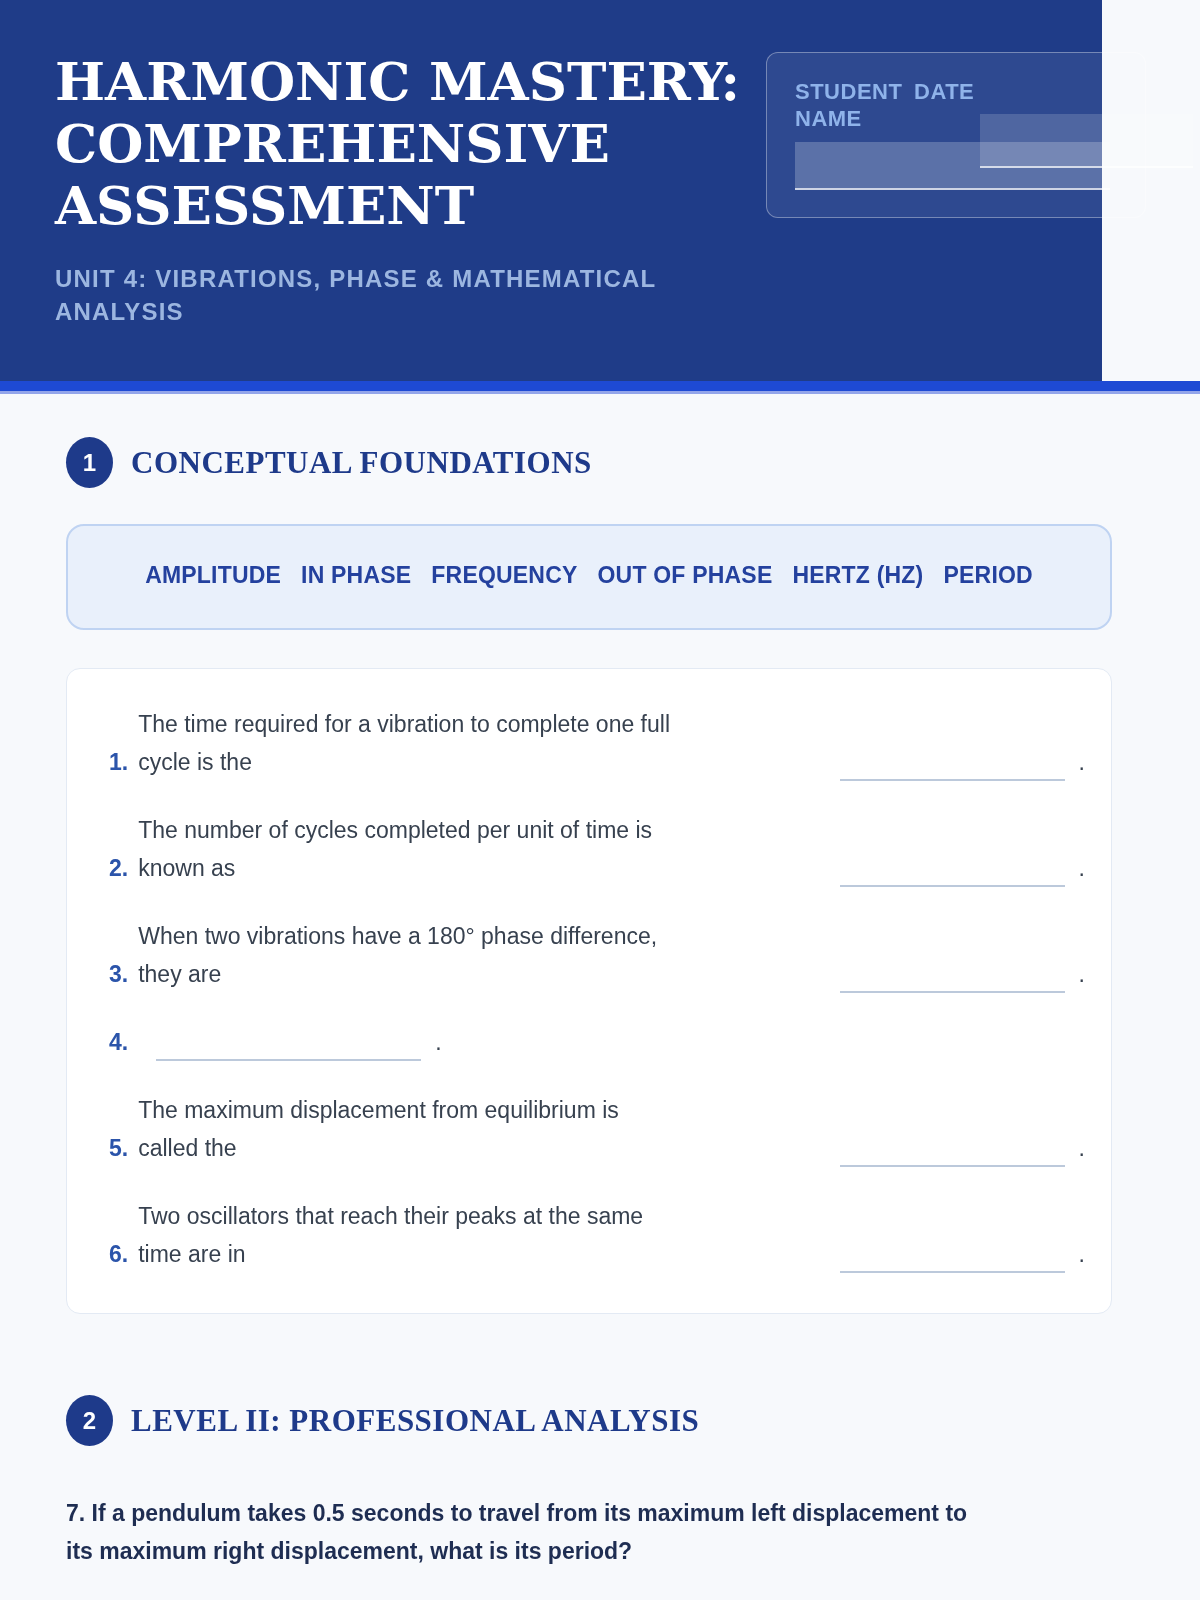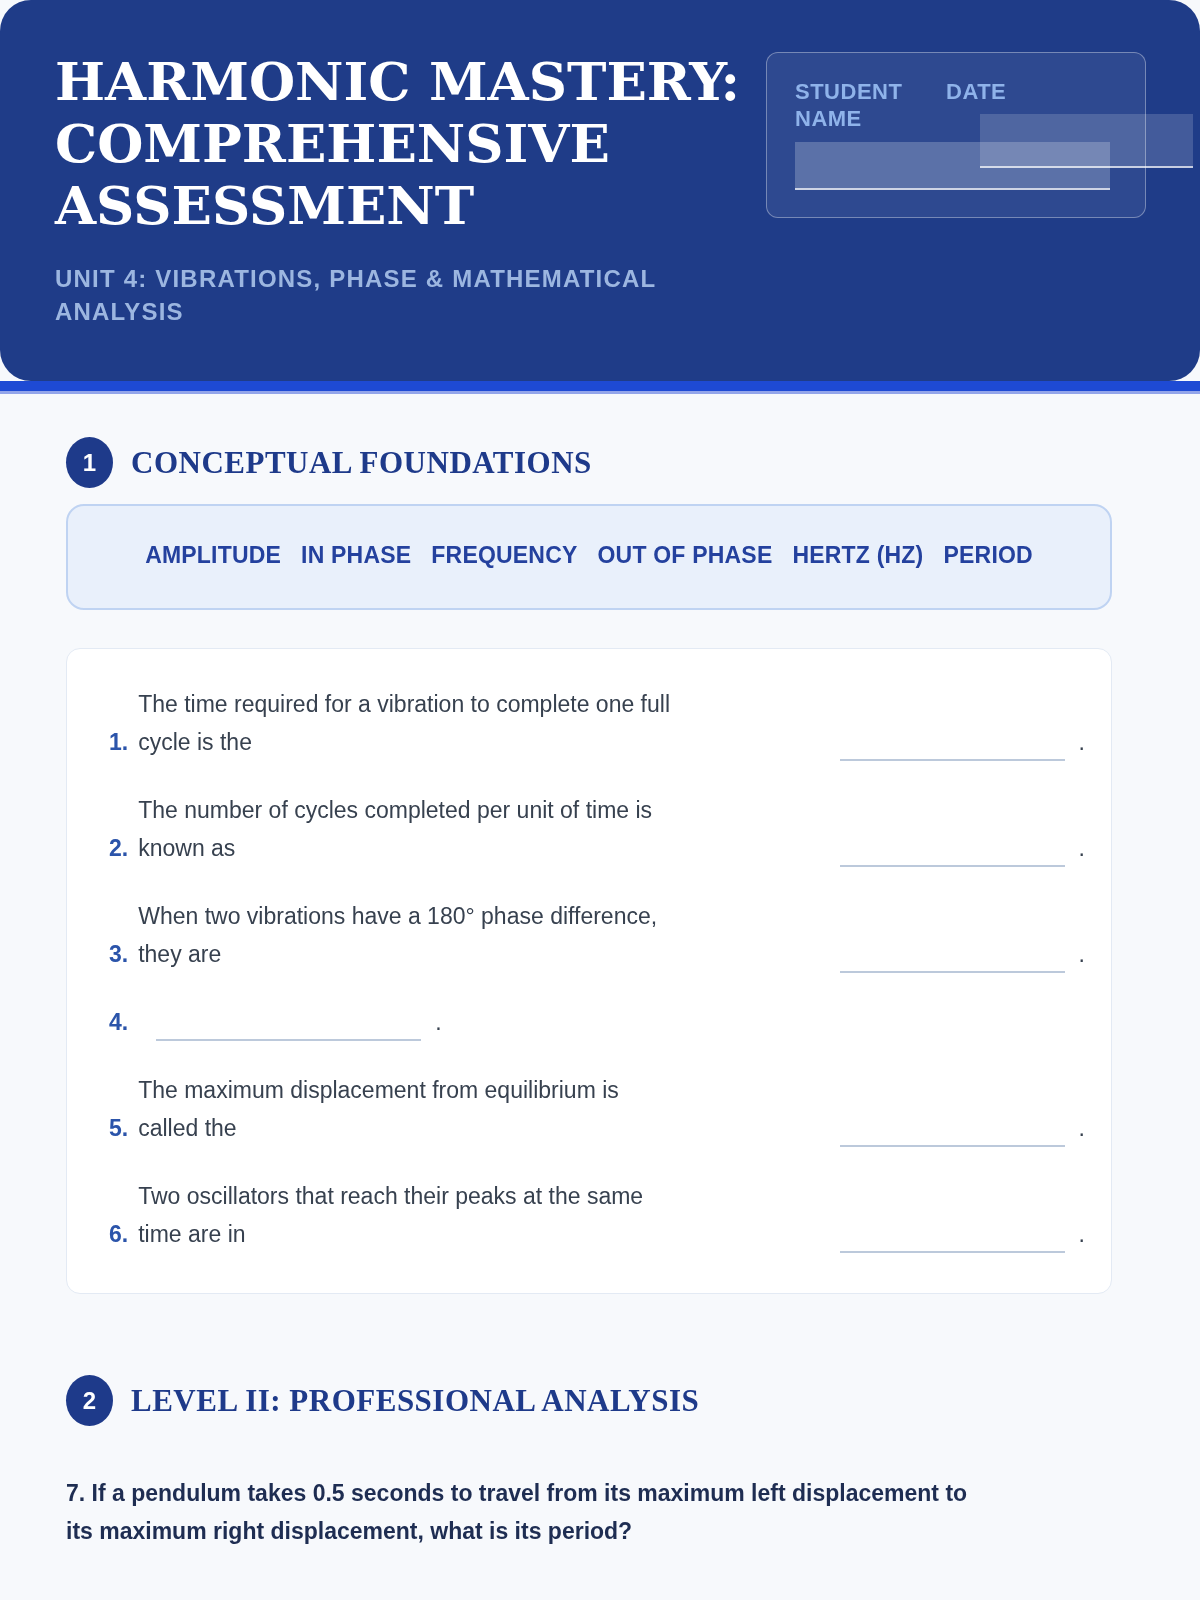--- a/index.html
+++ b/index.html
@@ -22,23 +22,22 @@
   }
   *{margin:0;padding:0;box-sizing:border-box;}
   html,body{width:1200px;height:1600px;overflow:hidden;}
   body{
     background:var(--page-bg);
     font-family:"Liberation Sans", sans-serif;
   }
   
   .header{
     position:relative;
-    width:1200px;height:381px;
+    width:1102px;height:381px;
     background:var(--header-bg);
-    border-radius:31px;
   }
   .strip{width:1200px;height:10px;background:var(--accent-strip);}
   .strip-light{width:1200px;height:3px;background:var(--accent-strip-light);}
   .main-title{
     position:absolute;left:55px;top:50px;
     font-family:"DejaVu Serif", serif;
     font-weight:700;
     font-size:53px;line-height:62px;
     color:var(--title);
     white-space:pre-line;
@@ -56,21 +55,21 @@
     border:1.5px solid rgba(255,255,255,0.35);
     background:rgba(255,255,255,0.07);
     border-radius:12px;
   }
   .hdr-label{
     position:absolute;
     font-weight:700;font-size:22px;line-height:27px;
     letter-spacing:0.5px;color:var(--label);
   }
   .label-student{left:795px;top:78px;width:150px;}
-  .label-date{left:946px;top:78px;}
+  .label-date{left:914px;top:78px;}
   .hdr-field{
     position:absolute;
     background:rgba(255,255,255,0.18);
     border-bottom:2px solid rgba(255,255,255,0.7);
   }
   .field-name{left:795px;top:142px;width:315px;height:48px;background:rgba(255,255,255,0.22);}
   .field-date{left:980px;top:114px;width:213px;height:54px;background:rgba(255,255,255,0.16);}
   
   .main{width:1046px;margin-left:66px;}
   .section-row{
@@ -84,21 +83,21 @@
     color:#ffffff;font-weight:700;font-size:24px;
     display:flex;align-items:center;justify-content:center;
     flex:0 0 auto;
   }
   .section-title{
     font-family:Liberation Serif, serif;
     font-weight:700;font-size:31px;
     color:var(--navy);letter-spacing:0.5px;
   }
   .word-bank{
-    margin-top:16px;
+    margin-top:36px;
     background:var(--wordbank-bg);
     border:2px solid var(--wordbank-border);
     border-radius:18px;
     padding:26px 24px 30px 24px;
     display:flex;flex-wrap:wrap;justify-content:center;
     column-gap:50px;row-gap:0;gap:20px;
   }
   .wb-term{
     font-weight:700;font-size:23px;line-height:46px;
     letter-spacing:0.2px;color:#24419e;

